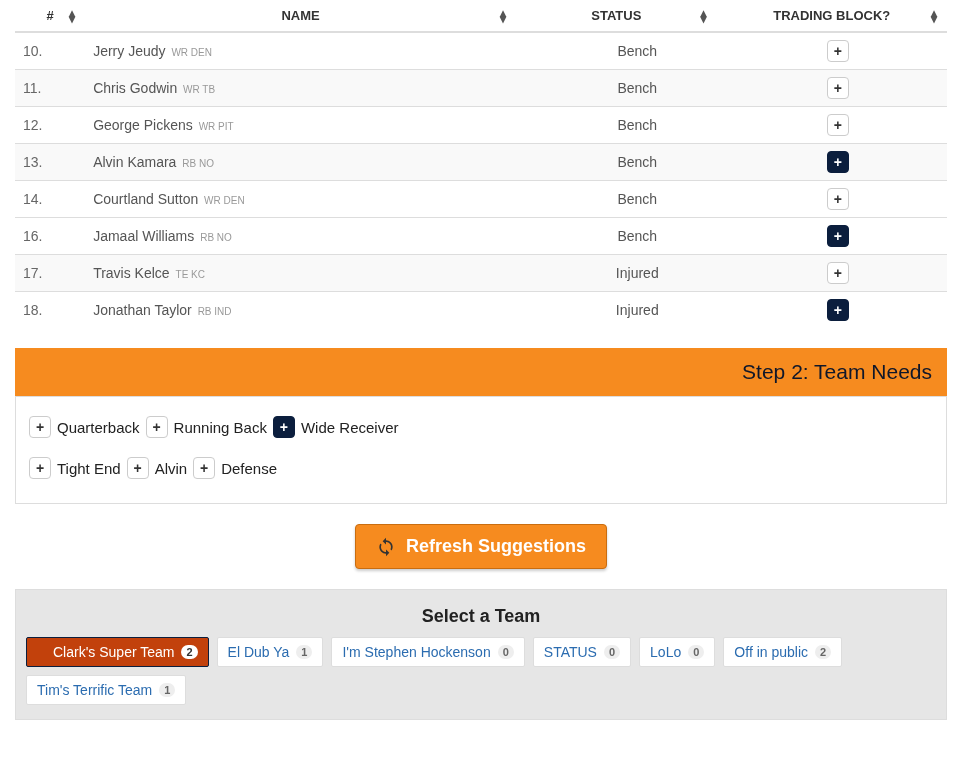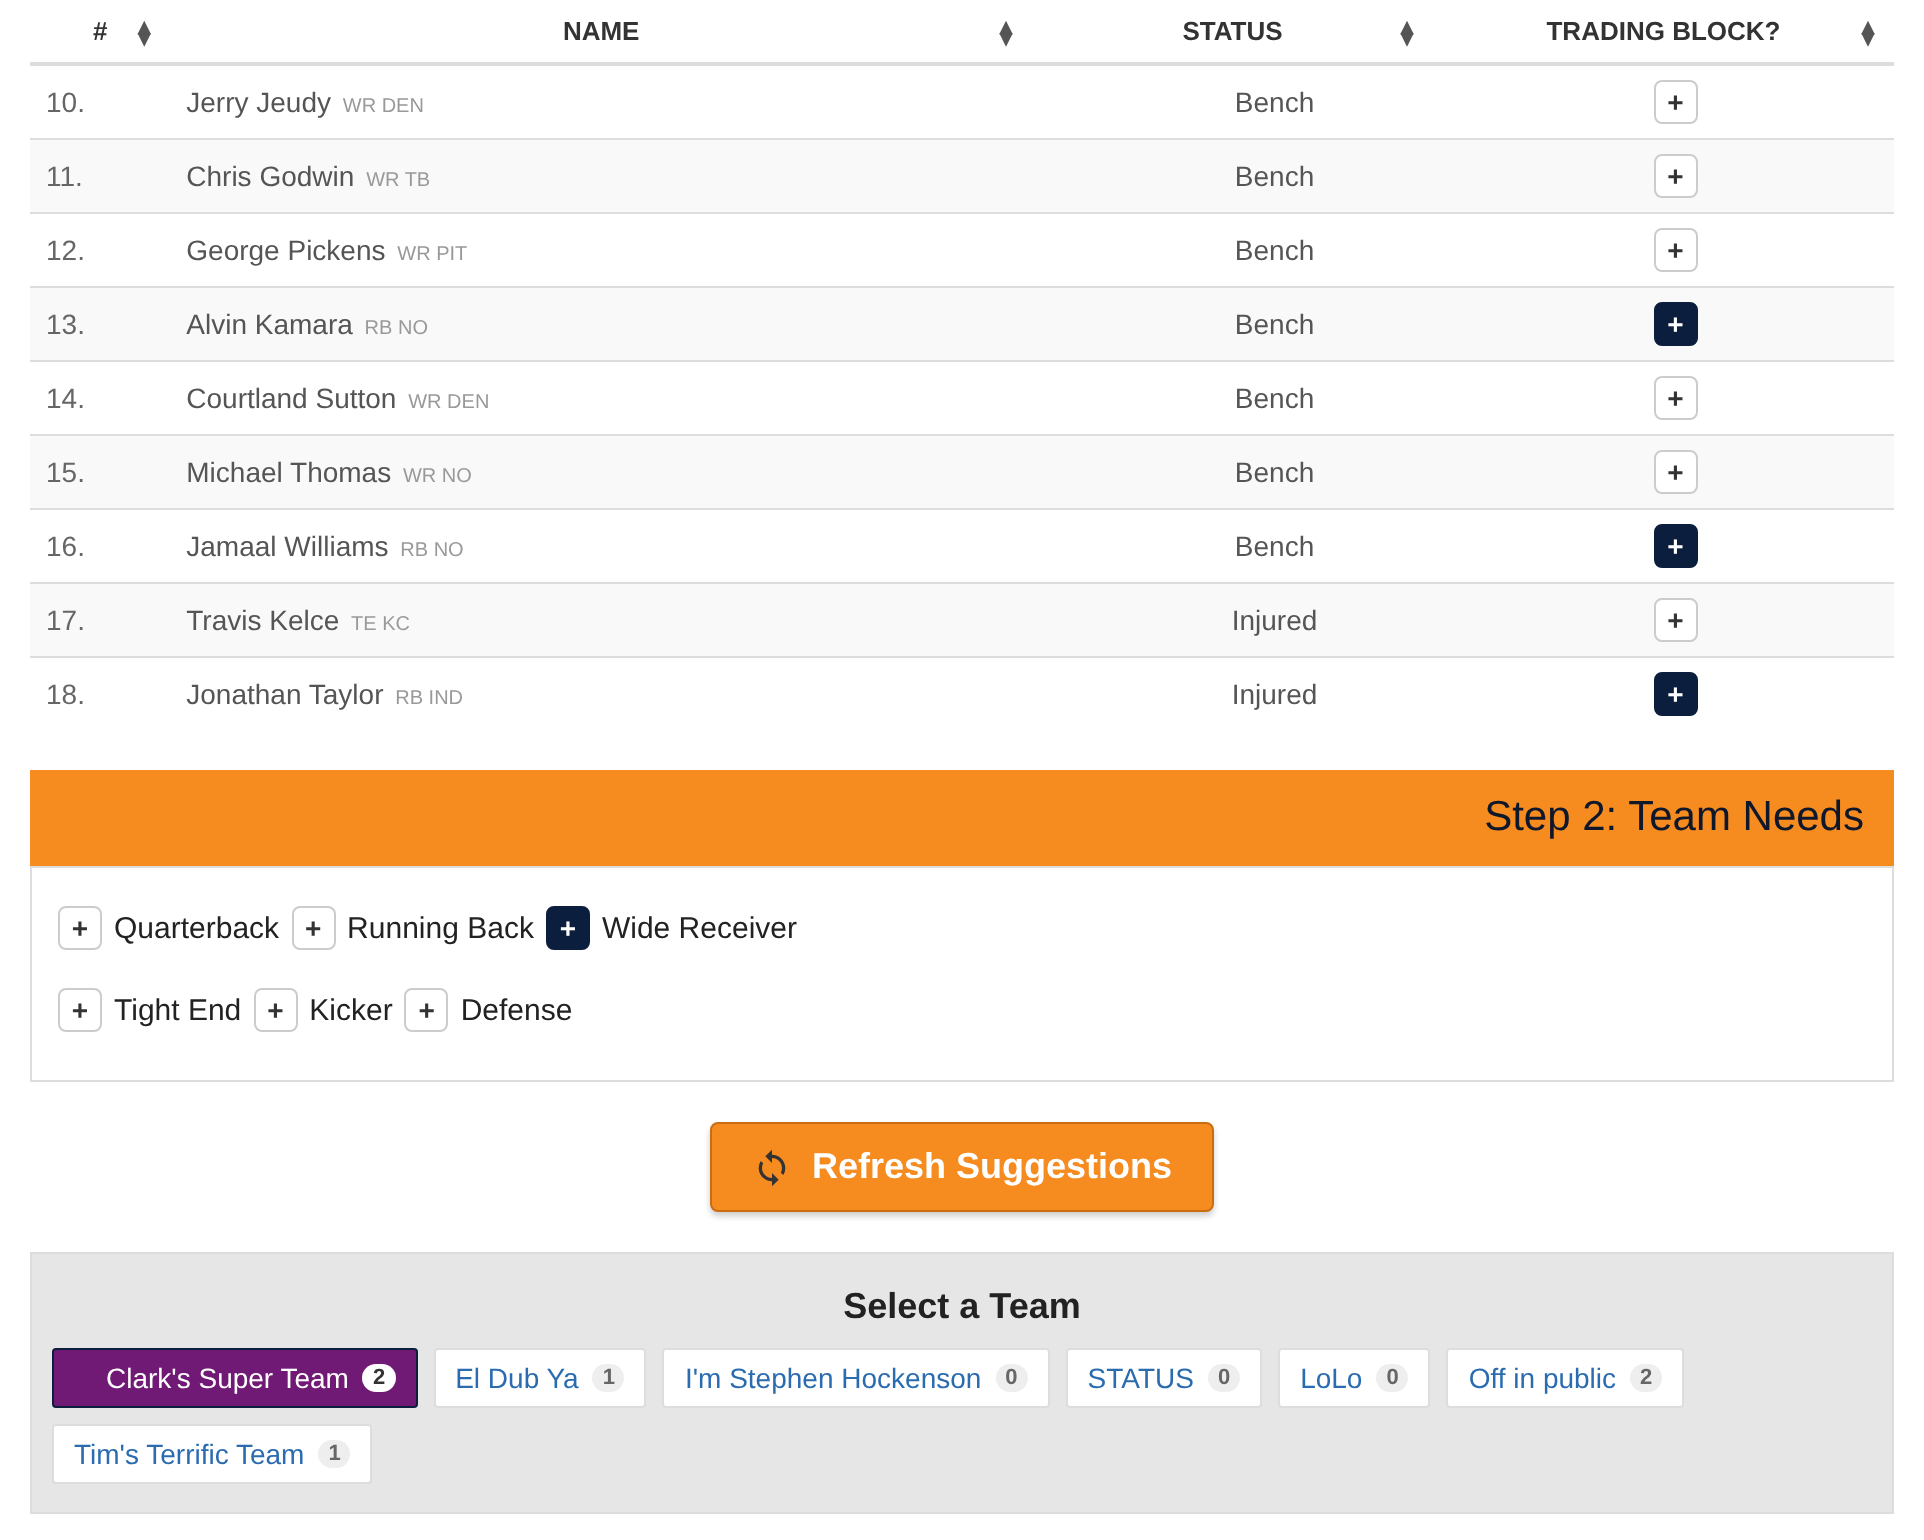--- a/index.html
+++ b/index.html
@@ -36,21 +36,21 @@
 
 .refresh-wrap { text-align: center; margin: 20px 0; }
 .refresh-btn { display: inline-flex; align-items: center; gap: 10px; background: #f68b1f; border: 1px solid #c96d10; color: #fff; font-weight: bold; font-size: 18px; padding: 11px 20px; border-radius: 4px; cursor: pointer; box-shadow: 0 2px 3px rgba(0,0,0,0.2); }
 .refresh-icon { width: 20px; height: 20px; fill: #333; }
 
 
 .team-panel { background: #e6e6e6; border: 1px solid #ddd; padding: 8px 10px 14px 10px; margin-top: 10px; }
 .team-panel-title { text-align: center; font-weight: bold; font-size: 18px; padding: 8px 0 10px 0; color: #222; }
 .team-tabs { display: flex; flex-wrap: wrap; gap: 8px; }
 .team-tab { display: inline-flex; align-items: center; background: #fff; border: 1px solid #ddd; border-radius: 2px; padding: 6px 10px; cursor: pointer; font-size: 14px; color: #2b6cb0; }
-.team-tab.selected { background: #701a75; color: #fff; border-color: #0b1e3d; padding-left: 26px; }
+.team-tab.selected { background: #c2410c; color: #fff; border-color: #0b1e3d; padding-left: 26px; }
 .team-tab .badge { display: inline-block; min-width: 16px; padding: 1px 5px; margin-left: 7px; font-size: 11px; font-weight: bold; background: #eee; color: #666; border-radius: 8px; text-align: center; }
 .team-tab.selected .badge { background: #fff; color: #333; }
 </style>
 </head>
 <body>
 
 <div class="container">
 
 <table>
   <thead>
@@ -97,26 +97,20 @@
           <td class="name">Alvin Kamara <span class="pos-team">RB NO</span></td>
           <td class="status">Bench</td>
           <td class="trade"><span class="plus-btn active">+</span></td>
         </tr>
         <tr class="even">
           <td class="num">14.</td>
           <td class="name">Courtland Sutton <span class="pos-team">WR DEN</span></td>
           <td class="status">Bench</td>
           <td class="trade"><span class="plus-btn">+</span></td>
         </tr>
-        <tr class="odd">
-          <td class="num">15.</td>
-          <td class="name">Michael Thomas <span class="pos-team">WR NO</span></td>
-          <td class="status">Bench</td>
-          <td class="trade"><span class="plus-btn">+</span></td>
-        </tr>
         <tr class="even">
           <td class="num">16.</td>
           <td class="name">Jamaal Williams <span class="pos-team">RB NO</span></td>
           <td class="status">Bench</td>
           <td class="trade"><span class="plus-btn active">+</span></td>
         </tr>
         <tr class="odd">
           <td class="num">17.</td>
           <td class="name">Travis Kelce <span class="pos-team">TE KC</span></td>
           <td class="status">Injured</td>
@@ -139,21 +133,21 @@
         <span class="plus-btn">+</span>
         <span class="need-label">Running Back</span>
       </span><span class="need-item">
         <span class="plus-btn active">+</span>
         <span class="need-label">Wide Receiver</span>
       </span><br><span class="need-item">
         <span class="plus-btn">+</span>
         <span class="need-label">Tight End</span>
       </span><span class="need-item">
         <span class="plus-btn">+</span>
-        <span class="need-label">Kicker</span>
+        <span class="need-label">Alvin</span>
       </span><span class="need-item">
         <span class="plus-btn">+</span>
         <span class="need-label">Defense</span>
       </span></div>
 
 <div class="refresh-wrap">
   <button class="refresh-btn">
     <svg class="refresh-icon" viewBox="0 0 24 24">
           <path d="M12 4V1L8 5l4 4V6c3.31 0 6 2.69 6 6 0 1.01-.25 1.97-.7 2.8l1.46 1.46A7.93 7.93 0 0 0 20 12c0-4.42-3.58-8-8-8zm0 14c-3.31 0-6-2.69-6-6 0-1.01.25-1.97.7-2.8L5.24 7.74A7.93 7.93 0 0 0 4 12c0 4.42 3.58 8 8 8v3l4-4-4-4v3z"></path>
         </svg>

